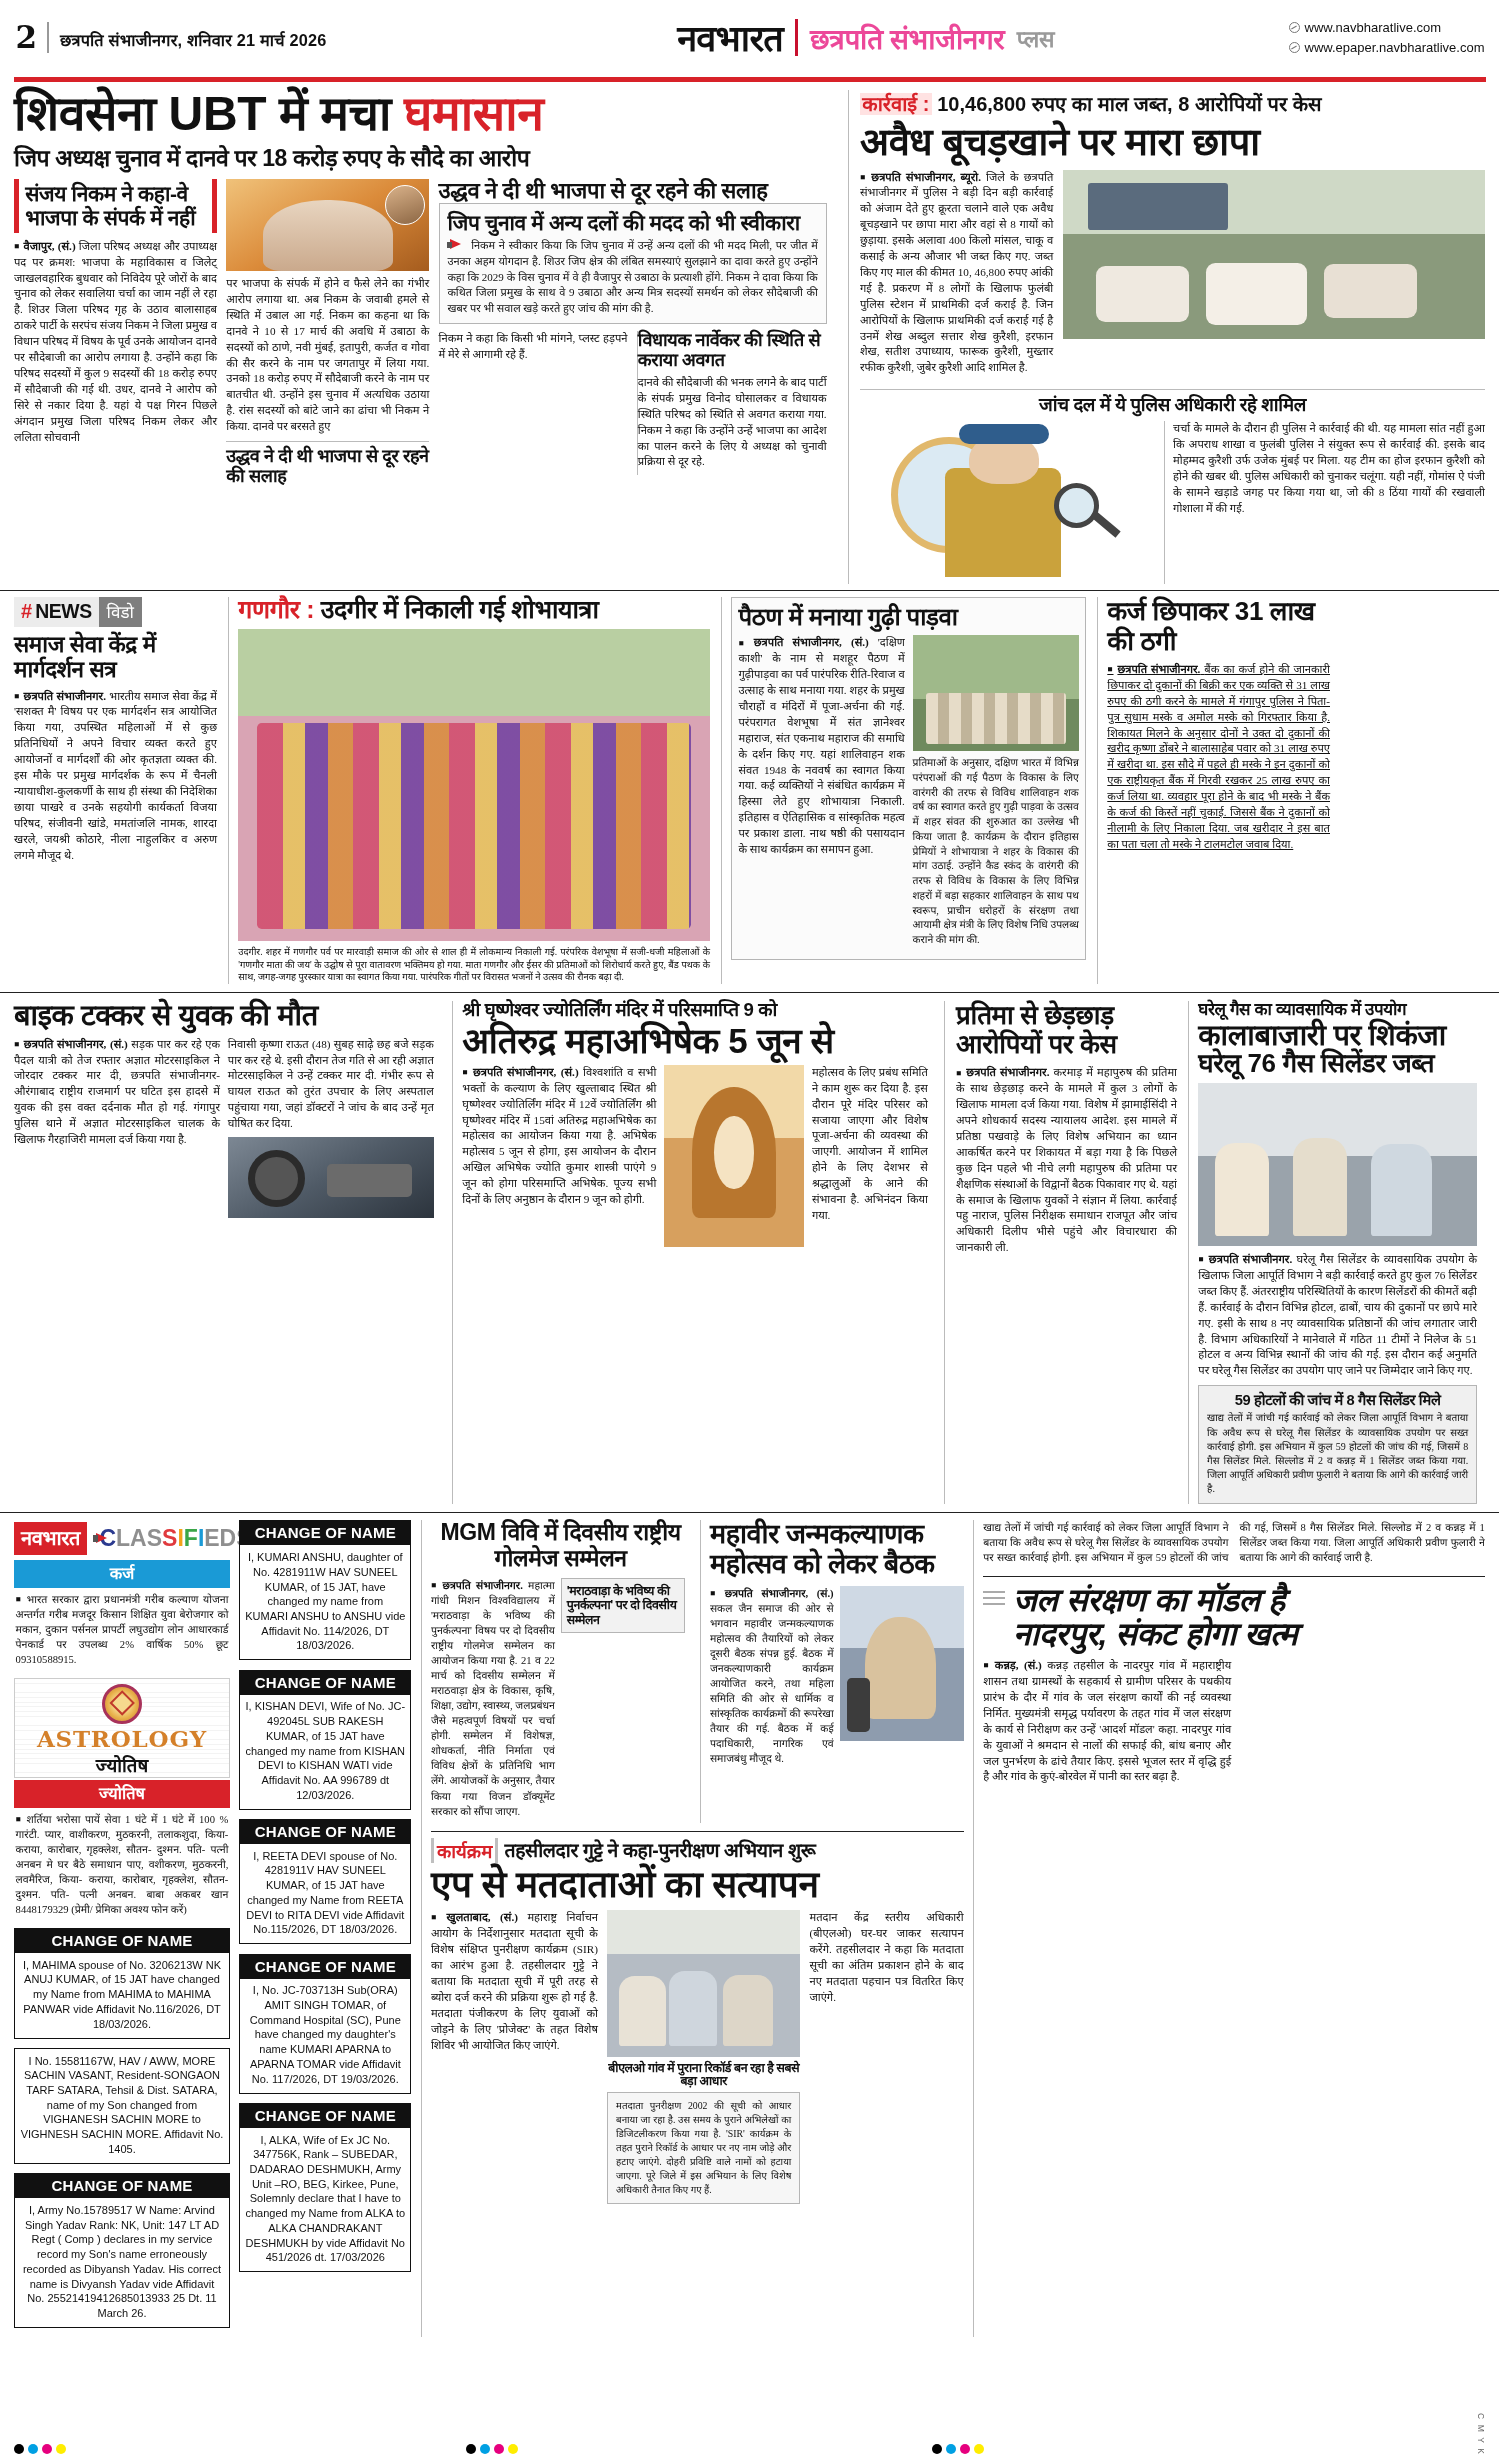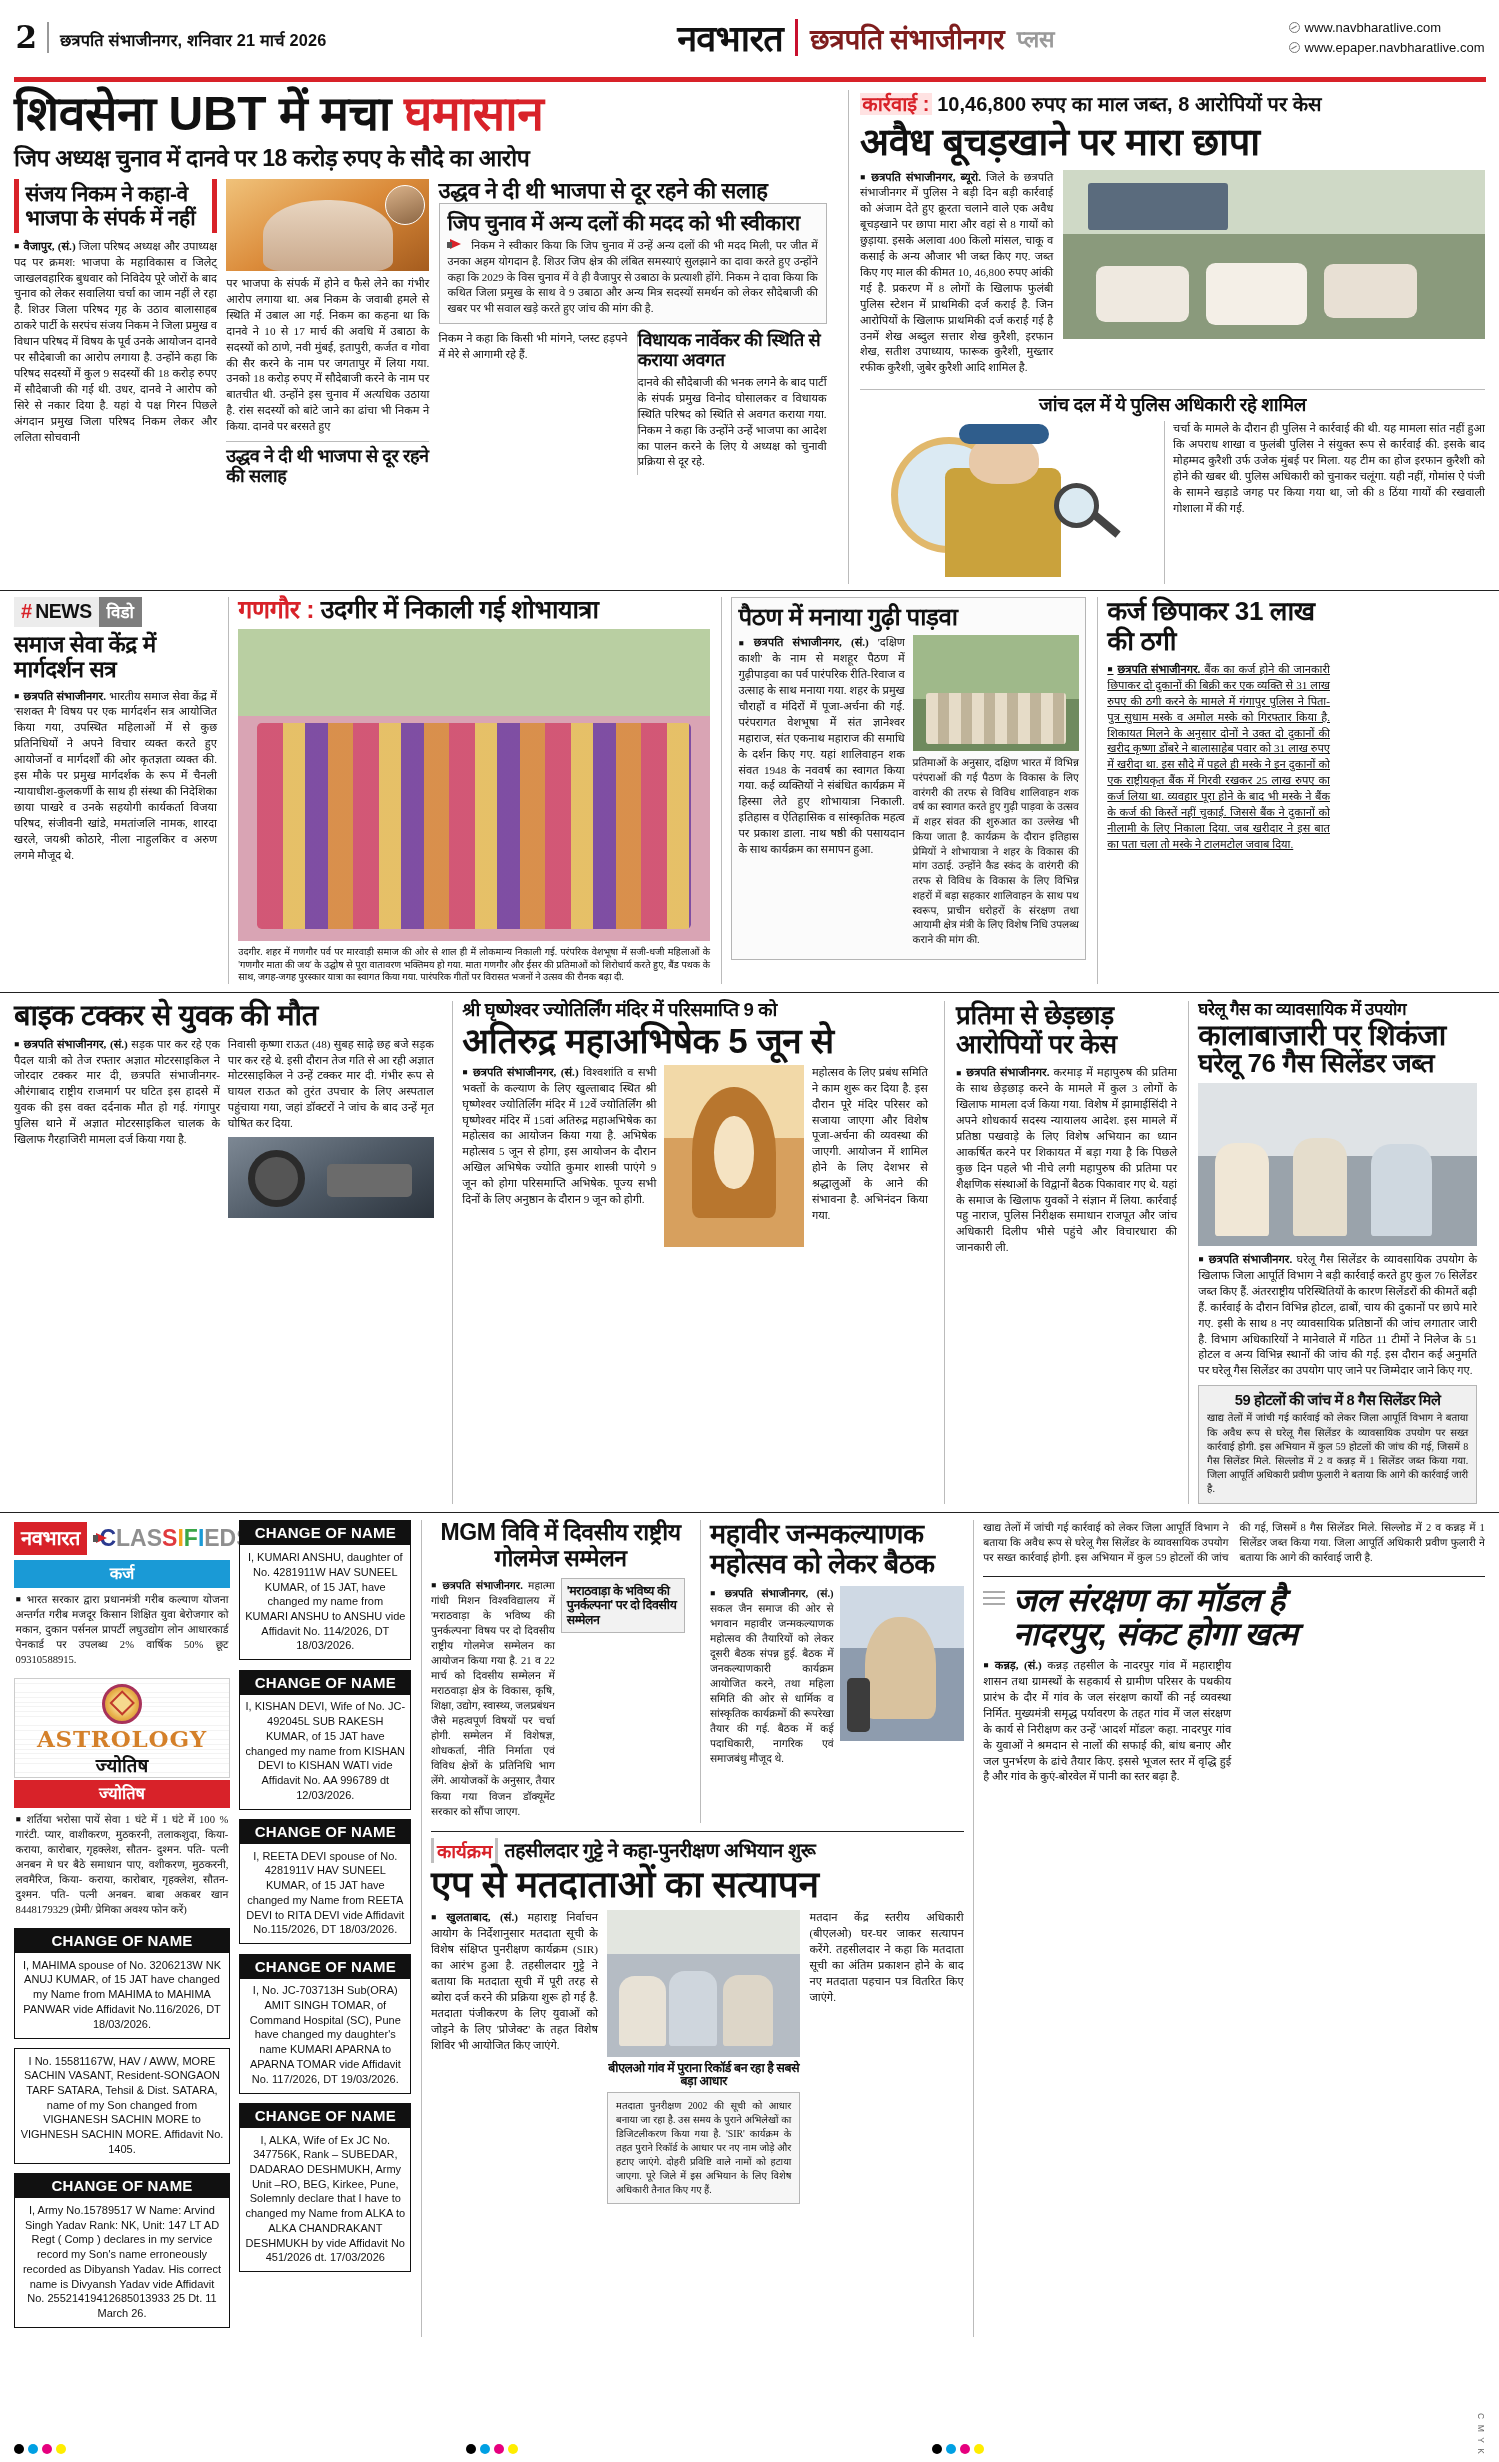--- a/index.html
+++ b/index.html
@@ -52,21 +52,21 @@
     font-weight: bold;
     font-size: 36px;
     letter-spacing: -0.8px;
     line-height: 1;
     color: #111;
   }
   .logo-bar { width: 2.3px; height: 37px; background: #c8102e; }
   .logo-city {
     font-weight: bold;
     font-size: 28px;
-    color: #7f1d1d;
+    color: #ec4899;
     letter-spacing: -0.4px;
   }
   .logo-plus {
     font-weight: bold;
     font-size: 23px;
     color: #9a9a9a;
     letter-spacing: -0.4px;
   }
   .mh-right { text-align: left; font-size: 13px; line-height: 1.5; }
   .mh-right div { display: flex; align-items: center; gap: 4.7px; }
@@ -176,21 +176,21 @@
     transform: rotate(45deg);
   }
   .astro-en { font-family:"DejaVu Serif",serif; font-weight:bold; font-size:23px; color:#d4802a; letter-spacing:0.8px;}
   .astro-hi { font-weight:bold; font-size:18.6px; color:#111; }
 
   
   .newsvideo { display:flex; align-items:stretch; gap:0; }
   .nv-left { background:#ececec; padding:2.3px 7px 3.9px; display:flex; align-items:center; gap:3.1px;}
   .nv-hash { color:#d82229; font-weight:bold; font-size:20px; }
   .nv-news { font-weight:bold; font-size:19.4px; letter-spacing:-0.4px; }
-  .nv-right { background:#7e7e7e; color:#fff; font-weight:bold; font-size:17px; padding:2.3px 7.8px 3.9px; }
+  .nv-right { background:#7e7e7e; color:#fff; font-weight:normal; font-size:17px; padding:2.3px 7.8px 3.9px; }
 
   .tag-red {
     display:inline-block; background:#fff; color:#d82229; font-weight:bold;
     font-size:18.6px; padding:0 3.1px; border-left:3.1px solid #bfbfbf; border-right:3.1px solid #bfbfbf;
   }
 
   .megaphone {
     display:inline-block; width:20px; height:12.4px; position:relative; vertical-align:-1.6px;
   }
   .megaphone::before{

